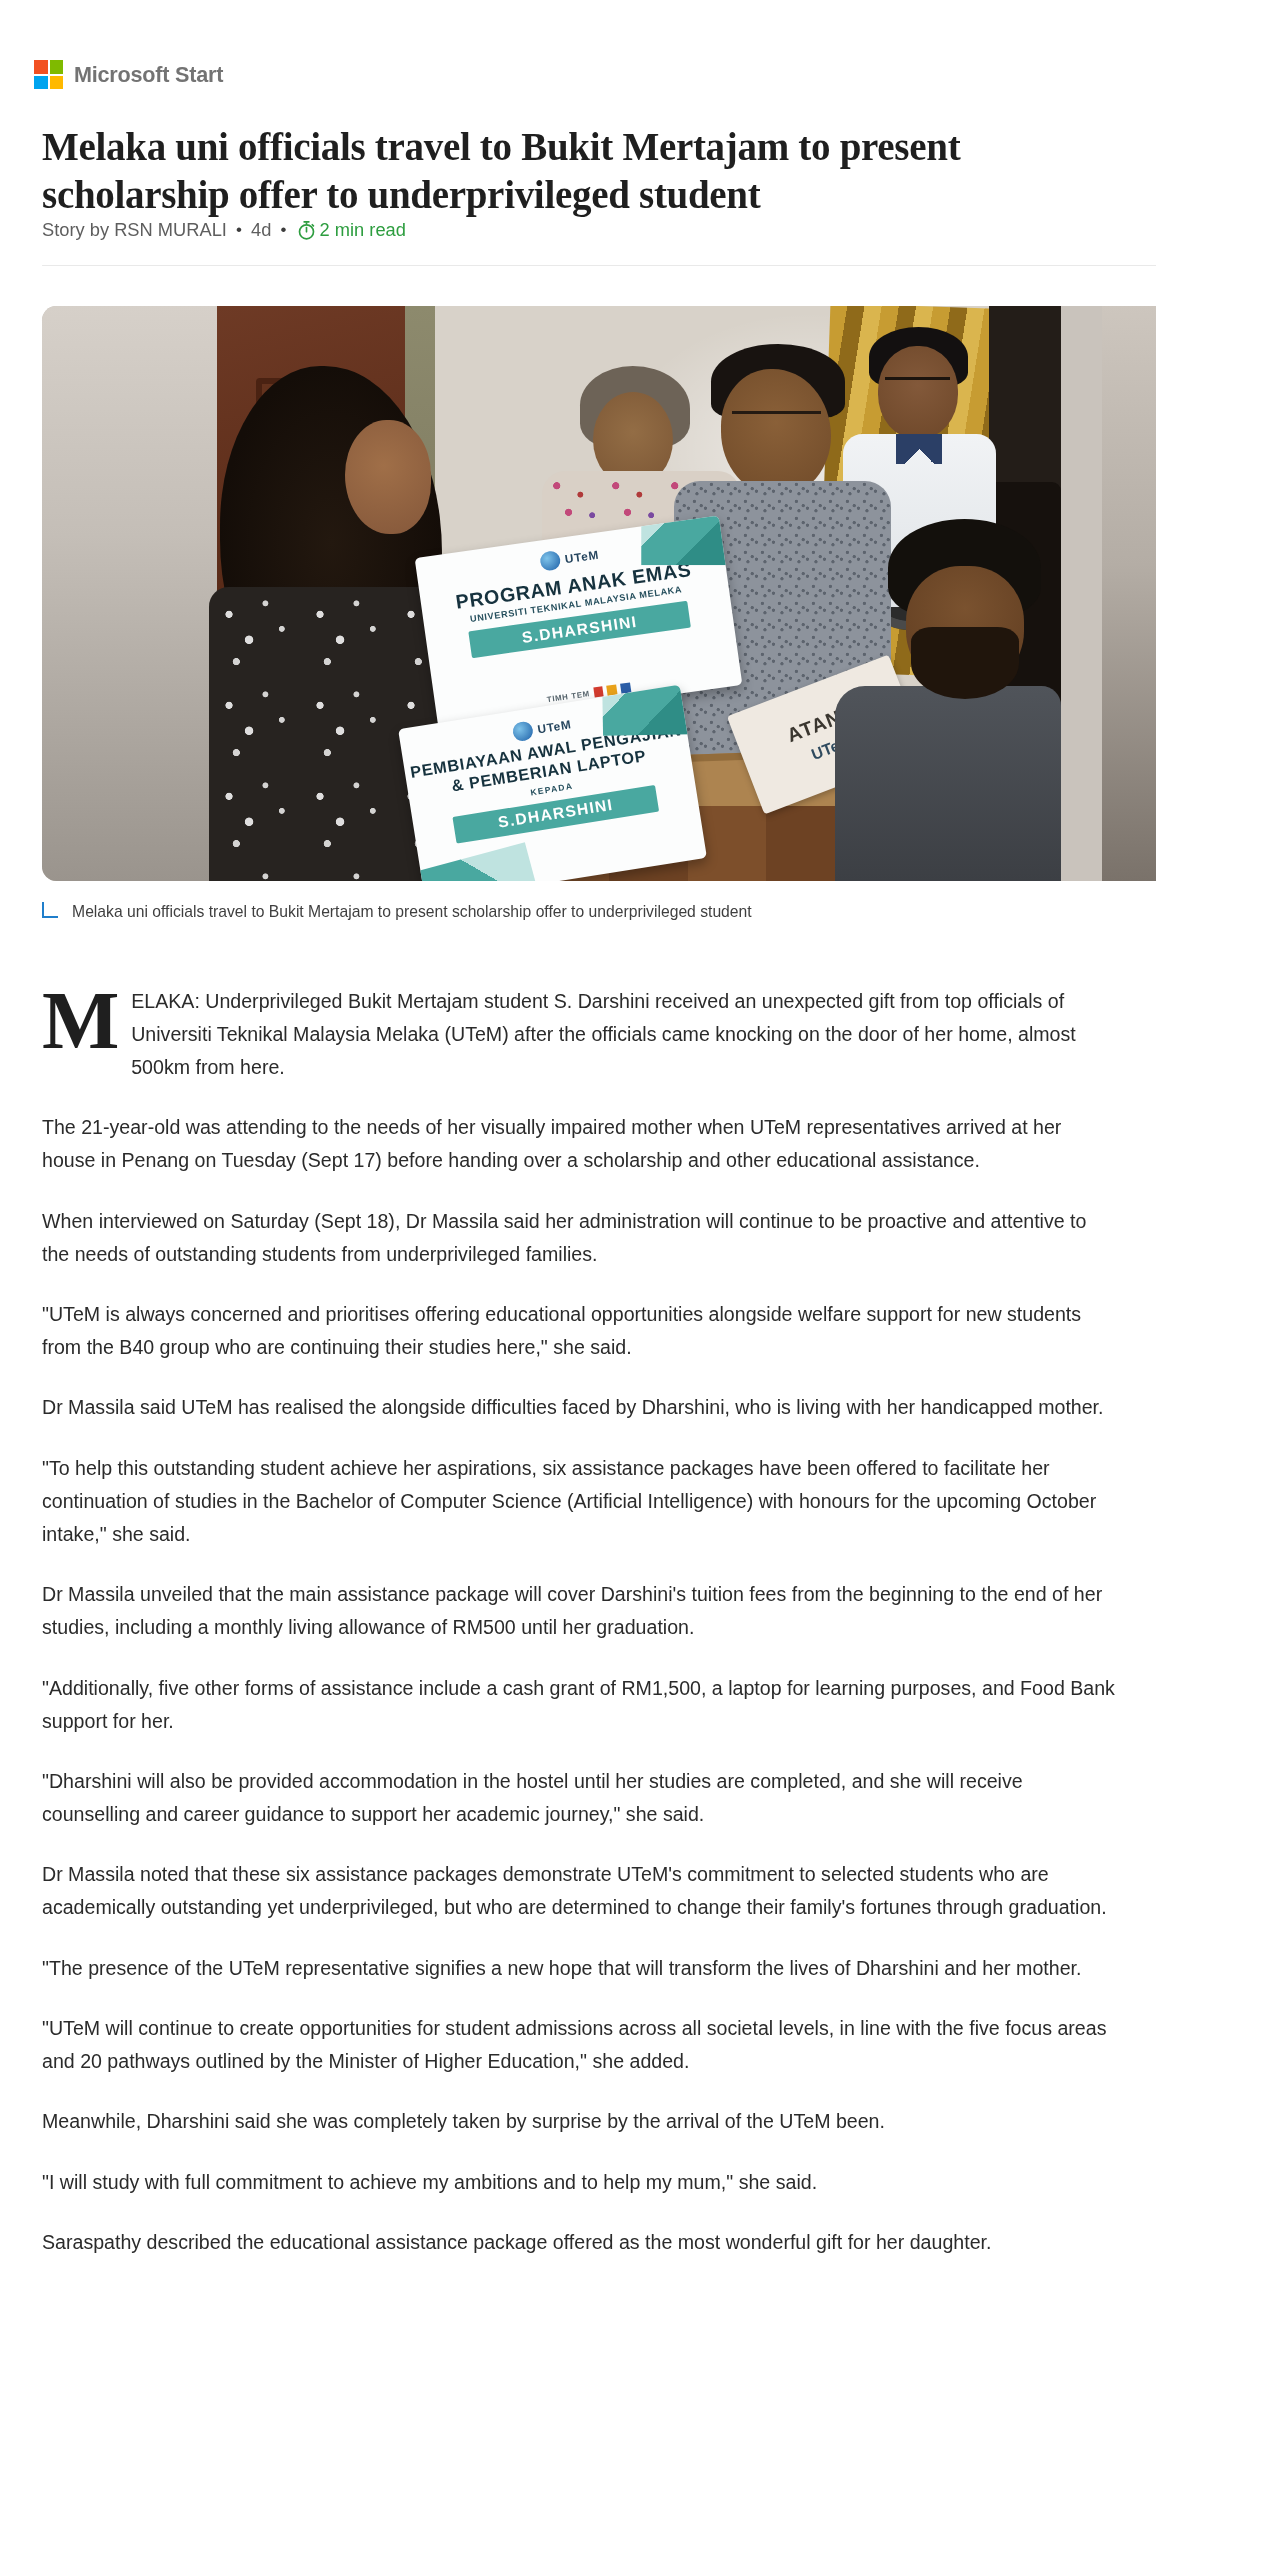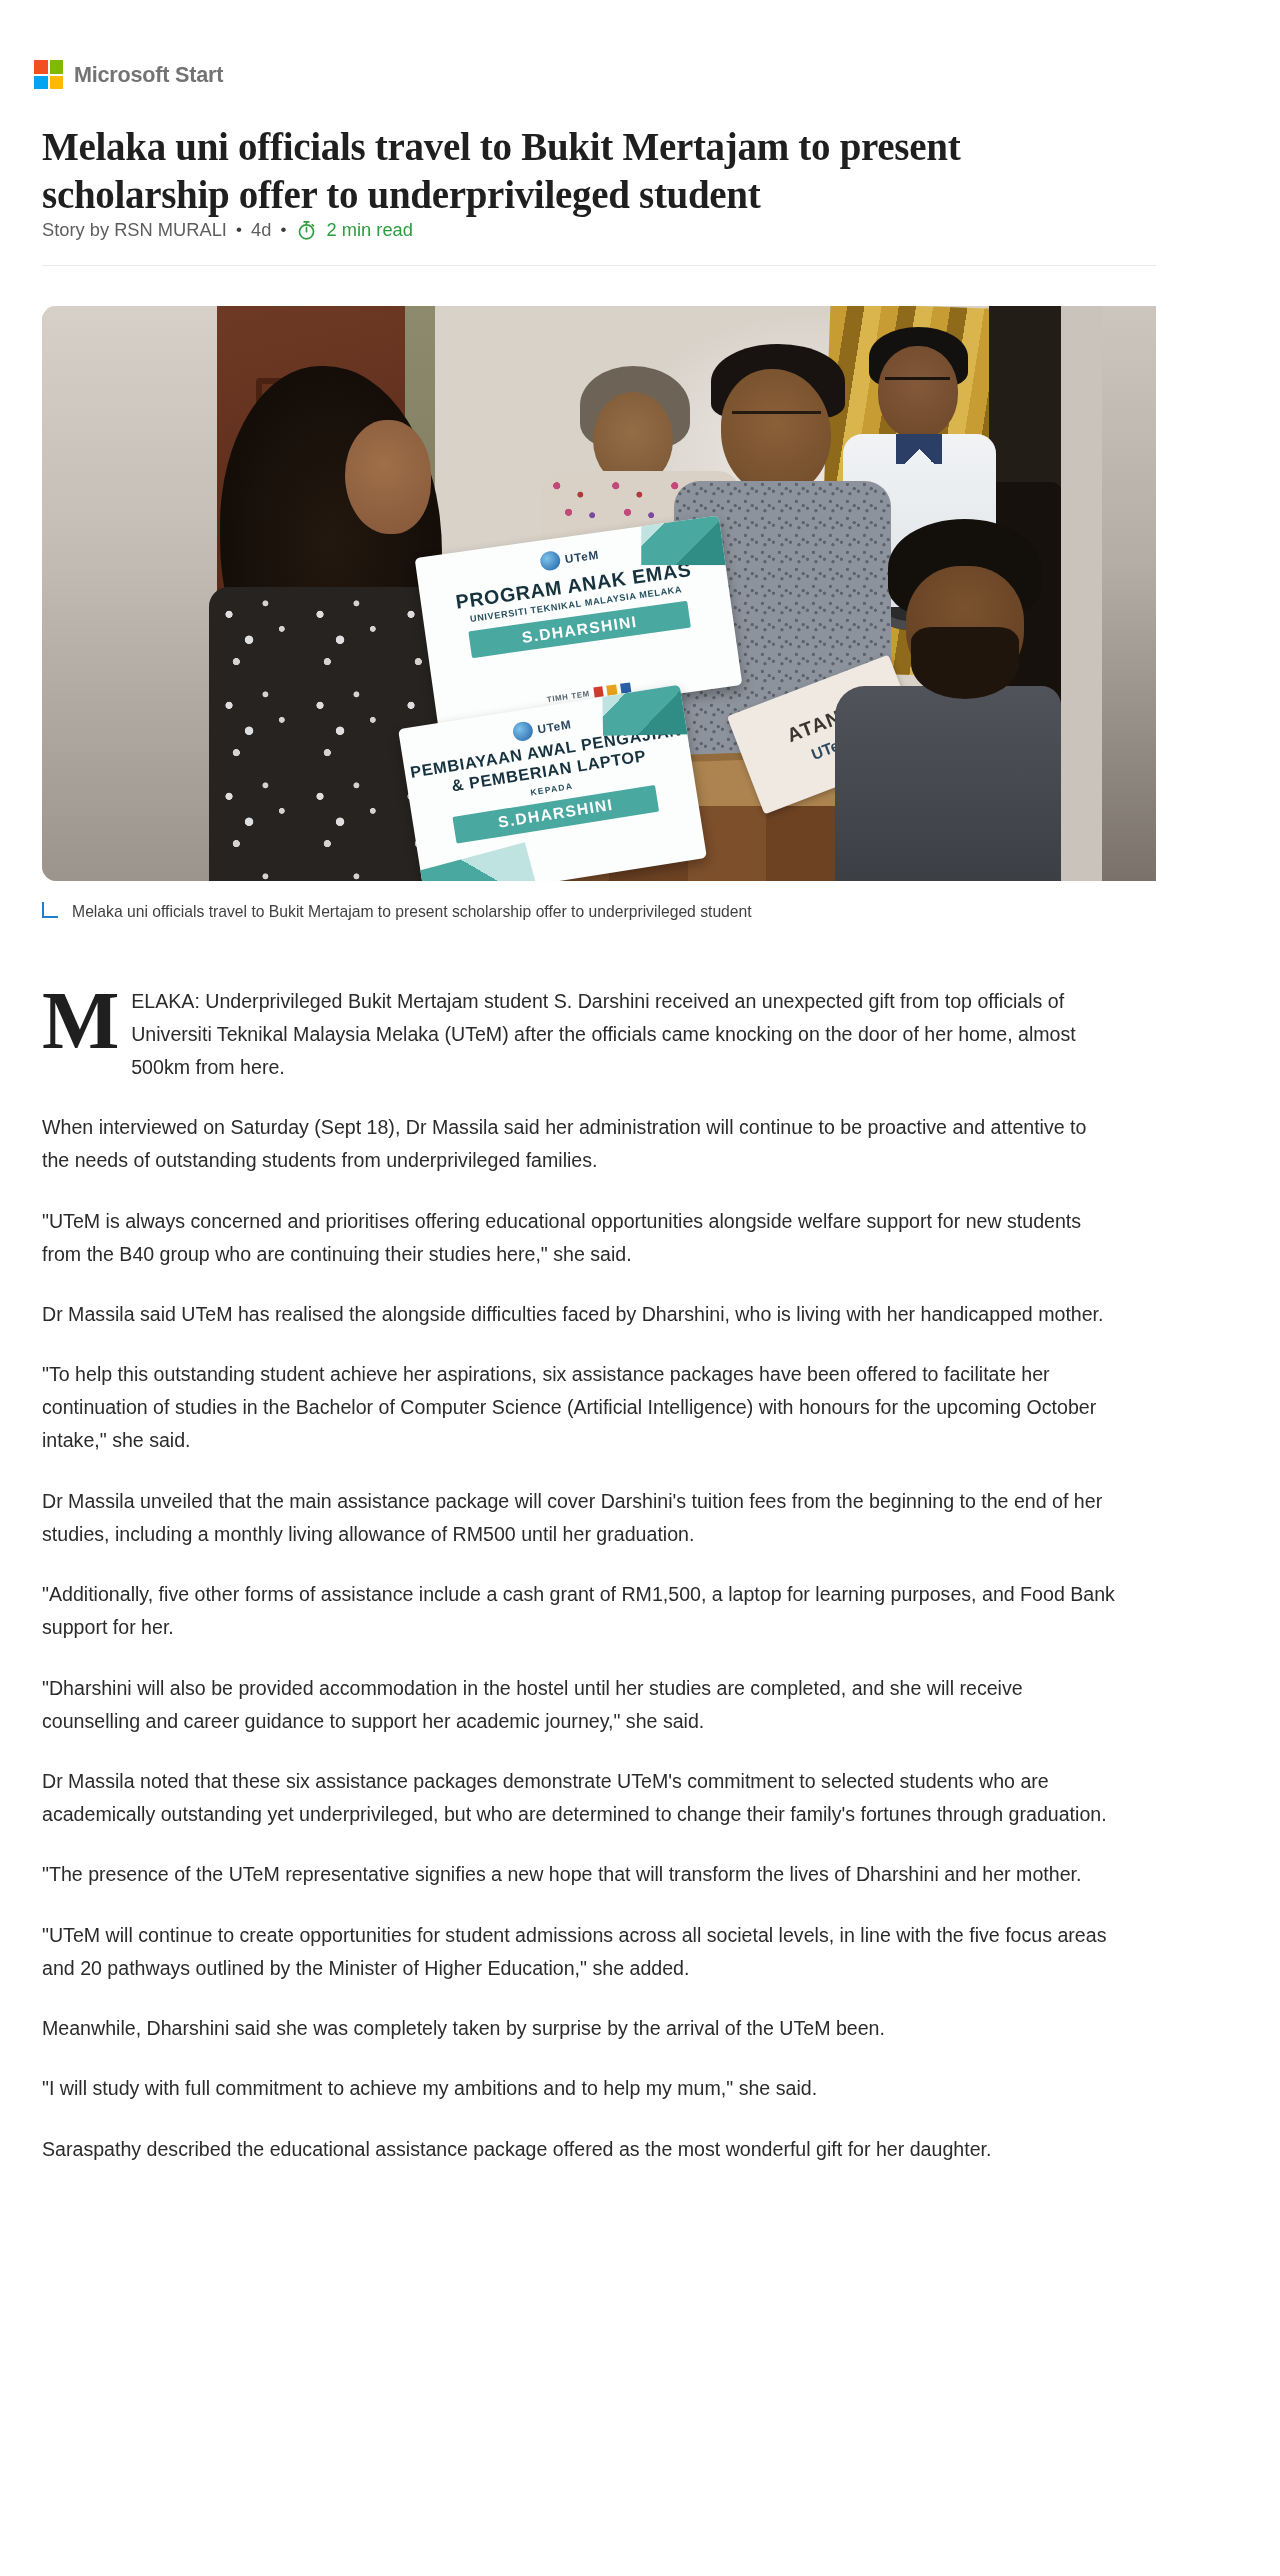--- a/index.html
+++ b/index.html
@@ -18,21 +18,21 @@
 
   
   .content { padding:0 39px 0 42px; }
   .headline {
     margin-top:34px; max-width:1110px;
     font-family:"Liberation Serif", serif; font-weight:700;
     font-size:39px; line-height:48px; color:#1f1f1f; letter-spacing:-0.3px;
   }
   .byline { display:flex; align-items:center; gap:9.1px; font-size:18.3px; color:#5e5e5e; }
   .byline .dot { color:#3c3c3c; font-size:17px; }
-  .read-time { display:flex; align-items:center; gap:10px; font-weight:400; }
+  .read-time { display:flex; align-items:center; gap:3px; font-weight:400; }
   .read-time svg { display:block; }
   .divider { margin-top:23.5px; height:1.3px; background:#e9e9e9; width:1199px; border-radius:0.7px; }
 
   
   .photo-wrap {
     margin-top:40px; width:1194px; height:575px; border-radius:14.4px;
     position:relative; overflow:hidden; background:#c9c3bc;
   }
   .blur-left  { position:absolute; left:0; top:0; width:176px; height:100%;
     background:linear-gradient(180deg,#d6d0c9 0%,#c4beb7 40%,#9a948d 100%); }
@@ -288,20 +288,21 @@
     <div class="caption-row">
       <div class="caption-bracket"></div>
       <div class="caption-text">Melaka uni officials travel to Bukit Mertajam to present scholarship offer to underprivileged student</div>
     </div>
 
     <div class="article-body">
       <p>
         <span class="drop-cap">M</span><span>ELAKA: Underprivileged Bukit Mertajam student S. Darshini received an unexpected gift from top officials of Universiti Teknikal Malaysia Melaka (UTeM) after the officials came knocking on the door of her home, almost 500km from here.</span>
       </p>
       <div>
+          <p>The 21-year-old was attending to the needs of her visually impaired mother when UTeM representatives arrived at her house in Penang on Tuesday (Sept 17) before handing over a scholarship and other educational assistance.</p>
           <p>When interviewed on Saturday (Sept 18), Dr Massila said her administration will continue to be proactive and attentive to the needs of outstanding students from underprivileged families.</p>
           <p>"UTeM is always concerned and prioritises offering educational opportunities alongside welfare support for new students from the B40 group who are continuing their studies here," she said.</p>
           <p>Dr Massila said UTeM has realised the alongside difficulties faced by Dharshini, who is living with her handicapped mother.</p>
           <p>"To help this outstanding student achieve her aspirations, six assistance packages have been offered to facilitate her continuation of studies in the Bachelor of Computer Science (Artificial Intelligence) with honours for the upcoming October intake," she said.</p>
           <p>Dr Massila unveiled that the main assistance package will cover Darshini's tuition fees from the beginning to the end of her studies, including a monthly living allowance of RM500 until her graduation.</p>
           <p>"Additionally, five other forms of assistance include a cash grant of RM1,500, a laptop for learning purposes, and Food Bank support for her.</p>
           <p>"Dharshini will also be provided accommodation in the hostel until her studies are completed, and she will receive counselling and career guidance to support her academic journey," she said.</p>
           <p>Dr Massila noted that these six assistance packages demonstrate UTeM's commitment to selected students who are academically outstanding yet underprivileged, but who are determined to change their family's fortunes through graduation.</p>
           <p>"The presence of the UTeM representative signifies a new hope that will transform the lives of Dharshini and her mother.</p>
           <p>"UTeM will continue to create opportunities for student admissions across all societal levels, in line with the five focus areas and 20 pathways outlined by the Minister of Higher Education," she added.</p>

